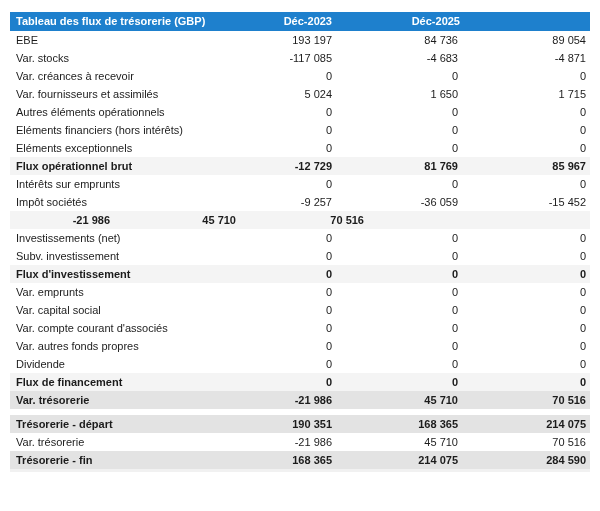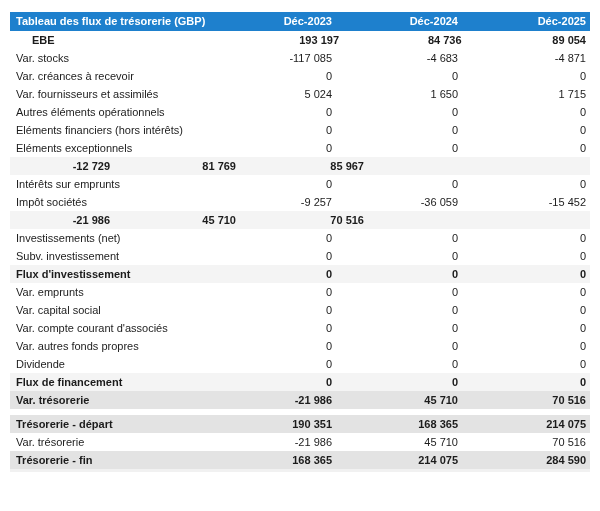--- a/index.html
+++ b/index.html
@@ -35,35 +35,34 @@
   .cell {
     box-sizing: border-box;
     overflow: hidden;
     white-space: nowrap;
   }
   .c-label { width: 222px; padding-left: 6px; text-align: left; }
   .c-v0 { width: 104px; }
   .c-v1 { width: 126px; }
   .c-v2 { width: 128px; }
   .num { text-align: right; padding-right: 4px; }
-  .s-bold { font-weight: 700; margin-left: 16px; }
+  .s-bold { font-weight: 400; }
   .s-subtotal { font-weight: 700; background: var(--subtotal-bg, #f4f4f4); }
   .s-total { font-weight: 700; background: var(--total-bg, #e3e3e3); }
   .s-normal { font-weight: 400; align-items: flex-end; }
   .section-gap { height: 6px; background: #ffffff; }
   .bottom-edge { height: 3px; background: #f1f1f1; }
 </style>
 </head>
 <body>
 
 <div class="table-wrap">
   <div class="row header">
     <div class="cell c-label">Tableau des flux de trésorerie (GBP)</div>
     <div class="cell num c-v0">Déc-2023</div>
-    <div class="cell num c-v1">Déc-2024</div>
     <div class="cell num c-v2">Déc-2025</div>
   </div>
   <div id="section-0">
       <div class="row s-bold">
         <div class="cell c-label">EBE</div>
         <div class="cell num c-v0">193 197</div>
         <div class="cell num c-v1">84 736</div>
         <div class="cell num c-v2">89 054</div>
       </div>
       <div class="row s-normal">
@@ -96,20 +95,21 @@
         <div class="cell num c-v1">0</div>
         <div class="cell num c-v2">0</div>
       </div>
       <div class="row s-normal">
         <div class="cell c-label">Eléments exceptionnels</div>
         <div class="cell num c-v0">0</div>
         <div class="cell num c-v1">0</div>
         <div class="cell num c-v2">0</div>
       </div>
       <div class="row s-subtotal">
+        <div class="cell c-label">Flux opérationnel brut</div>
         <div class="cell num c-v0">-12 729</div>
         <div class="cell num c-v1">81 769</div>
         <div class="cell num c-v2">85 967</div>
       </div>
       <div class="row s-normal">
         <div class="cell c-label">Intérêts sur emprunts</div>
         <div class="cell num c-v0">0</div>
         <div class="cell num c-v1">0</div>
         <div class="cell num c-v2">0</div>
       </div>

